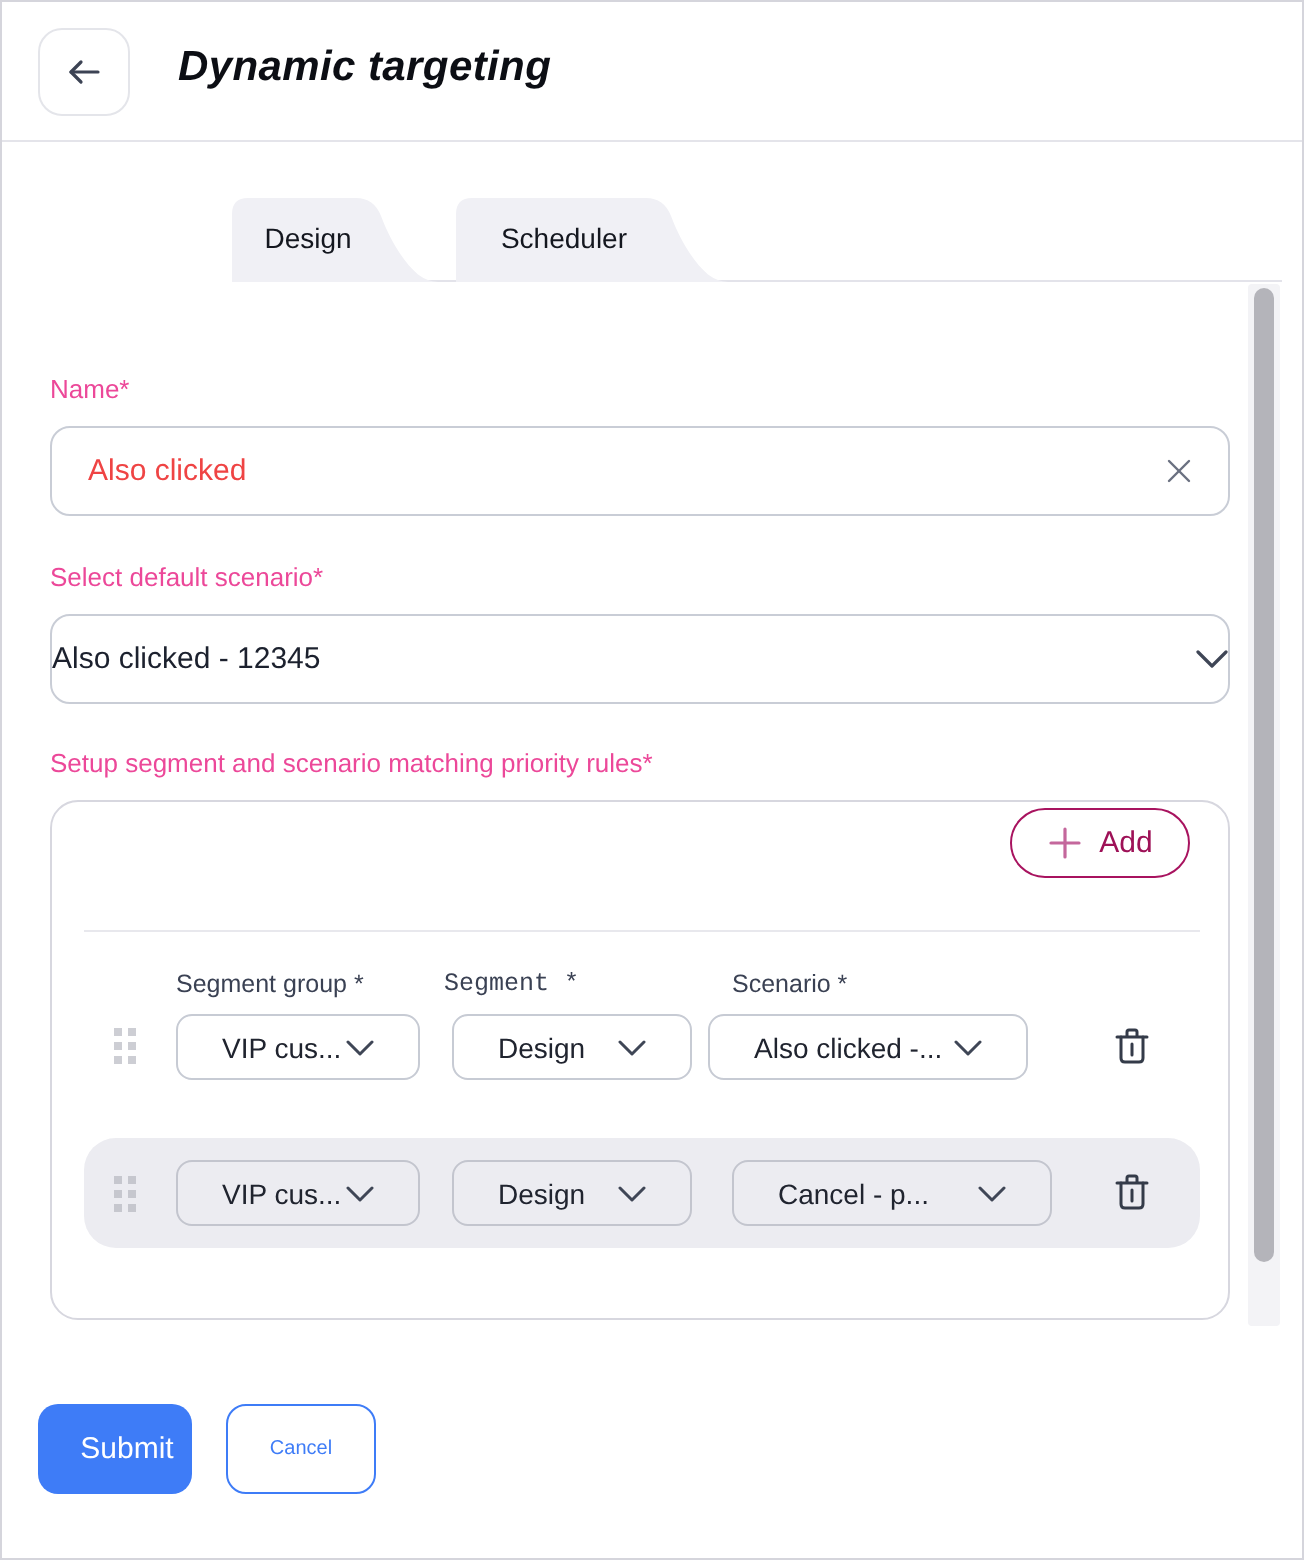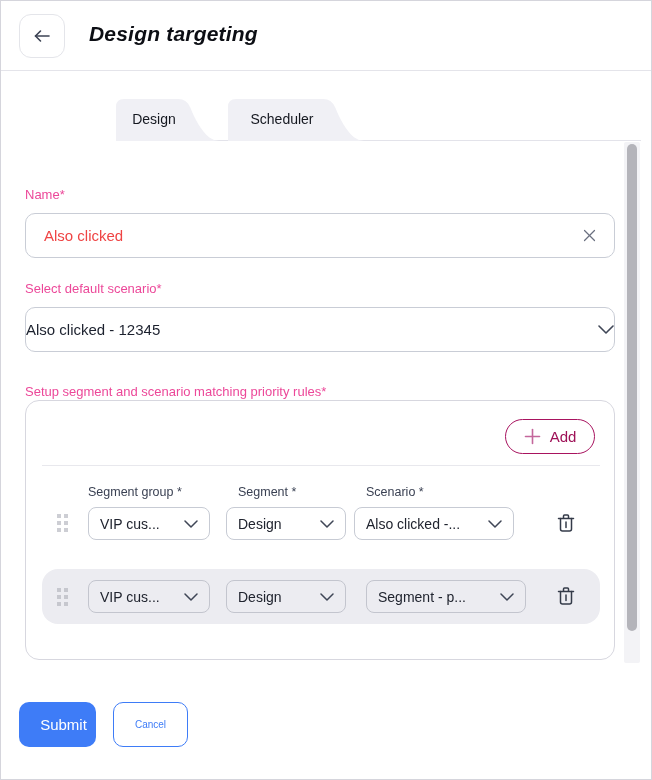--- a/index.html
+++ b/index.html
@@ -41,29 +41,29 @@
     position:absolute; border:1px solid #c9cdd6; border-radius:10px; background:#fff;
     display:flex; align-items:center; justify-content:space-between; padding:0 0; cursor:pointer;
   }
   .select-box .sel-text { font-size:15px; color:#1c212e; white-space:nowrap; overflow:hidden; }
   
   .panel {
     position:absolute; left:24px; top:399px; width:590px; height:260px;
     border:1px solid #d7d7df; border-radius:14px; background:#fff;
   }
   .add-btn {
-    position:absolute; right:19px; top:18px; width:90px; height:35px; border:1.5px solid #a8135f;
+    position:absolute; right:19px; top:3px; width:90px; height:35px; border:1.5px solid #a8135f;
     border-radius:18px; background:#fff; display:flex; align-items:center; justify-content:center; gap:9px; cursor:pointer;
   }
   .add-btn .add-label { font-size:15px; color:#9e1157; }
   .panel-divider { position:absolute; left:16px; top:64px; width:558px; height:1px; background:#e8e8ed; }
   .col-label { position:absolute; top:84px; font-size:12.5px; color:#3a4153; }
   .rule-dd {
     position:absolute; height:33px; border:1px solid #c7cbd4; border-radius:8px; background:#fff;
-    display:flex; align-items:center; justify-content:space-between; padding:0 11px; cursor:pointer;
+    display:flex; align-items:center; justify-content:space-between; padding:0 22px; cursor:pointer;
   }
   .rule-dd .dd-text { font-size:14px; color:#20242f; white-space:nowrap; overflow:hidden; }
   .drag-handle { position:absolute; width:12px; height:18px; cursor:grab; }
   .trash-btn { position:absolute; width:24px; height:24px; display:flex; align-items:center; justify-content:center; cursor:pointer; background:transparent; border:none; }
   .row2-bg {
     position:absolute; left:16px; top:168px; width:558px; height:55px; background:#ececf1; border-radius:16px;
   }
   .row2-bg .rule-dd { background:transparent; border-color:#c3c5ce; }
   
   .scroll-track { position:absolute; left:623px; top:141px; width:16px; height:521px; background:#f3f3f6; border-radius:2px; }
@@ -83,21 +83,21 @@
 
 <div class="page">
 
   <div class="header">
     <div class="back-btn">
       <svg width="18" height="14" viewBox="0 0 18 14" fill="none" stroke="#3c4354" stroke-width="1.6" stroke-linecap="round" stroke-linejoin="round">
         <path d="M16 7 H2.5"></path>
           <path d="M7.5 2 L2.5 7 L7.5 12"></path>
       </svg>
     </div>
-    <div class="page-title">Design targeting</div>
+    <div class="page-title">Dynamic targeting</div>
   </div>
 
   <div class="tab-bottom-line"></div>
   <div class="tabs">
     <div class="tab" style="left:115px;width:107px;">
       <svg width="107" height="44" viewBox="0 0 107 44">
         <path d="M0 44 V10 Q0 2 8 2 H62 Q71 2 74.5 11 C78.5 21.5 85 33.5 93 40.2 Q97.5 43.6 103 44 Z" fill="#f0f0f5"></path>
       </svg>
       <span class="tab-label" style="left:0;width:76px;">Design</span>
     </div>
@@ -119,34 +119,34 @@
   </div>
 
   <div class="field-label" style="left:24px;top:280px;">Select default scenario*</div>
   <div class="select-box" style="left:24px;top:306px;width:590px;height:45px;">
     <span class="sel-text">Also clicked - 12345</span>
     <svg width="16" height="9" viewBox="0 0 16 9" fill="none" stroke="#3f4656" stroke-width="1.6" stroke-linecap="round" stroke-linejoin="round">
       <path d="M1 1 L8 8 L15 1"></path>
     </svg>
   </div>
 
-  <div class="field-label" style="left:24px;top:383px;">Setup segment and scenario matching priority rules*</div>
+  <div class="field-label" style="left:24px;top:373px;">Setup segment and scenario matching priority rules*</div>
 
   <div class="panel">
     <button class="add-btn">
       <svg width="17" height="17" viewBox="0 0 17 17" fill="none" stroke="#c4679c" stroke-width="1.6" stroke-linecap="round">
         <line x1="8.5" y1="1.5" x2="8.5" y2="15.5"></line>
           <line x1="1.5" y1="8.5" x2="15.5" y2="8.5"></line>
       </svg>
       <span class="add-label">Add</span>
     </button>
     <div class="panel-divider"></div>
 
     <div class="col-label" style="left:62px;">Segment group *</div>
-    <div class="col-label" style="left:212px;">Segment *</div>
+    <div class="col-label" style="left:196px;font-family:Liberation Mono, monospace;">Segment *</div>
     <div class="col-label" style="left:340px;">Scenario *</div>
 
     <div>
       <svg class="drag-handle" style="left:31px;top:113px;" width="12" height="18" viewBox="0 0 12 18">
         <g fill="#cdced4">
           <rect x="0" y="0" width="4" height="4"></rect>
             <rect x="7" y="0" width="4" height="4"></rect>
           <rect x="0" y="7" width="4" height="4"></rect>
             <rect x="7" y="7" width="4" height="4"></rect>
           <rect x="0" y="14" width="4" height="4"></rect>
@@ -198,21 +198,21 @@
             <path d="M1 1 L7 7 L13 1"></path>
           </svg>
       </div>
       <div class="rule-dd" style="left:184px;top:11px;width:120px;">
         <span class="dd-text">Design</span>
         <svg width="14" height="8" viewBox="0 0 14 8" fill="none" stroke="#3f4656" stroke-width="1.5" stroke-linecap="round" stroke-linejoin="round">
             <path d="M1 1 L7 7 L13 1"></path>
           </svg>
       </div>
       <div class="rule-dd" style="left:324px;top:11px;width:160px;">
-        <span class="dd-text">Segment - p...</span>
+        <span class="dd-text">Cancel - p...</span>
         <svg width="14" height="8" viewBox="0 0 14 8" fill="none" stroke="#3f4656" stroke-width="1.5" stroke-linecap="round" stroke-linejoin="round">
             <path d="M1 1 L7 7 L13 1"></path>
           </svg>
       </div>
       <button class="trash-btn" style="left:512px;top:15px;">
         <svg width="18" height="20" viewBox="0 0 18 20" fill="none" stroke="#343b49" stroke-width="1.5" stroke-linecap="round">
           <path d="M3.5 5.5 V16 Q3.5 18 5.5 18 H12.5 Q14.5 18 14.5 16 V5.5"></path>
           <line x1="1.5" y1="5.5" x2="16.5" y2="5.5"></line>
           <path d="M6.5 5 V3 Q6.5 2 7.5 2 H10.5 Q11.5 2 11.5 3 V5"></path>
           <line x1="9" y1="9" x2="9" y2="14.5"></line>

